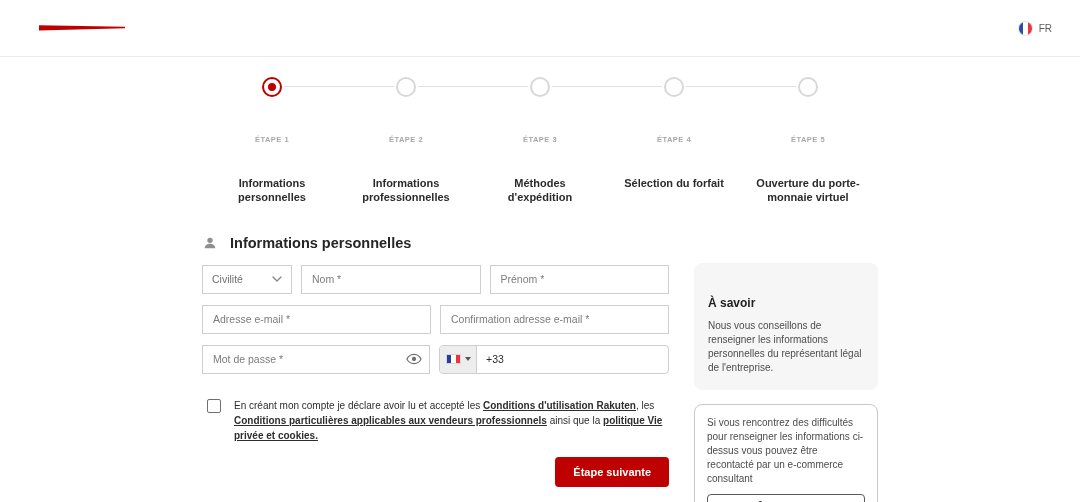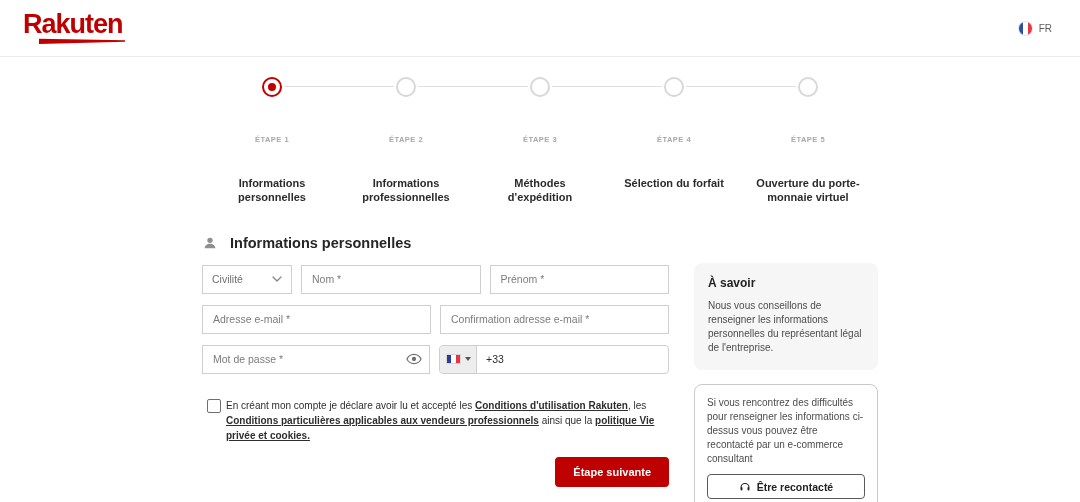--- a/index.html
+++ b/index.html
@@ -55,52 +55,51 @@
   .phone-box { flex:1; height:29px; border:1px solid #cfcfcf; border-radius:4px;
     display:flex; align-items:center; overflow:hidden; background:#fff; }
   .flag-seg { width:37px; height:100%; background:#ededed; border-right:1px solid #cfcfcf;
     display:flex; align-items:center; justify-content:center; gap:4px; cursor:pointer; flex:none; }
   .flag-rect { width:15px; height:10px; border:1px solid #d7d7d7;
     background:linear-gradient(90deg,#2a3d9e 0 33%,#fff 33% 66%,#e8353f 66% 100%); }
   .flag-caret { width:0; height:0; border-left:3px solid transparent;
     border-right:3px solid transparent; border-top:4px solid #555; }
   .phone-value { padding-left:9px; font-size:10.5px; color:#2b2b2b; }
 
-  .terms-row { display:flex; gap:5px; margin-top:24px; padding-left:5px; }
+  .terms-row { display:flex; gap:13px; margin-top:24px; padding-left:5px; }
   .checkbox { width:14px; height:14px; border:1.5px solid #6f6f6f; border-radius:2px;
     background:#fff; flex:none; margin-top:1px; cursor:pointer; }
   .terms-text { font-size:10px; color:#2e2e2e; line-height:1.5; }
   .terms-link { font-weight:bold; text-decoration:underline; cursor:pointer; }
 
   .button-row { display:flex; justify-content:flex-end; margin-top:14px; }
   .primary-btn { background:#bf0000; color:#fff; border:none; border-radius:4px;
     height:30px; padding:0 18px; font-size:11px; font-weight:bold; cursor:pointer;
     font-family:"Liberation Sans","DejaVu Sans",sans-serif; }
 
   
   .info-box { background:#f6f6f6; border-radius:8px; padding:13px 14px 15px; }
-  .info-title { font-size:12px; font-weight:bold; color:#222; margin-bottom:9px; }
+  .info-title { font-size:12px; font-weight:bold; color:#222; margin-bottom:9px;margin-top:20px; }
   .info-p { font-size:10px; color:#4c4c4c; line-height:1.42; margin-bottom:9px; }
   .info-p:last-child { margin-bottom:0; }
   .contact-box { margin-top:14px; background:#fff; border:1px solid #c9c9c9;
     border-radius:8px; padding:11px 12px 12px; }
   .contact-text { font-size:10px; color:#4c4c4c; line-height:1.38; }
   .outline-btn { margin-top:9px; width:100%; height:25px; background:#fff;
     border:1px solid #5a5a5a; border-radius:4px; display:flex; align-items:center;
     justify-content:center; gap:6px; font-size:10.5px; font-weight:bold; color:#222;
     cursor:pointer; font-family:"Liberation Sans","DejaVu Sans",sans-serif; }
 
   .icon-gray { color:#8f8f8f; }
 </style>
 </head>
 <body>
 
 <div class="header">
   <div class="logo">
-    <span>Rakuten</span>
     <span class="logo-swoosh"></span>
   </div>
   <div class="lang">
     <span class="flag-round"></span>
     <span class="lang-label">FR</span>
   </div>
 </div>
 
 <div class="stepper">
   <div class="step active">

